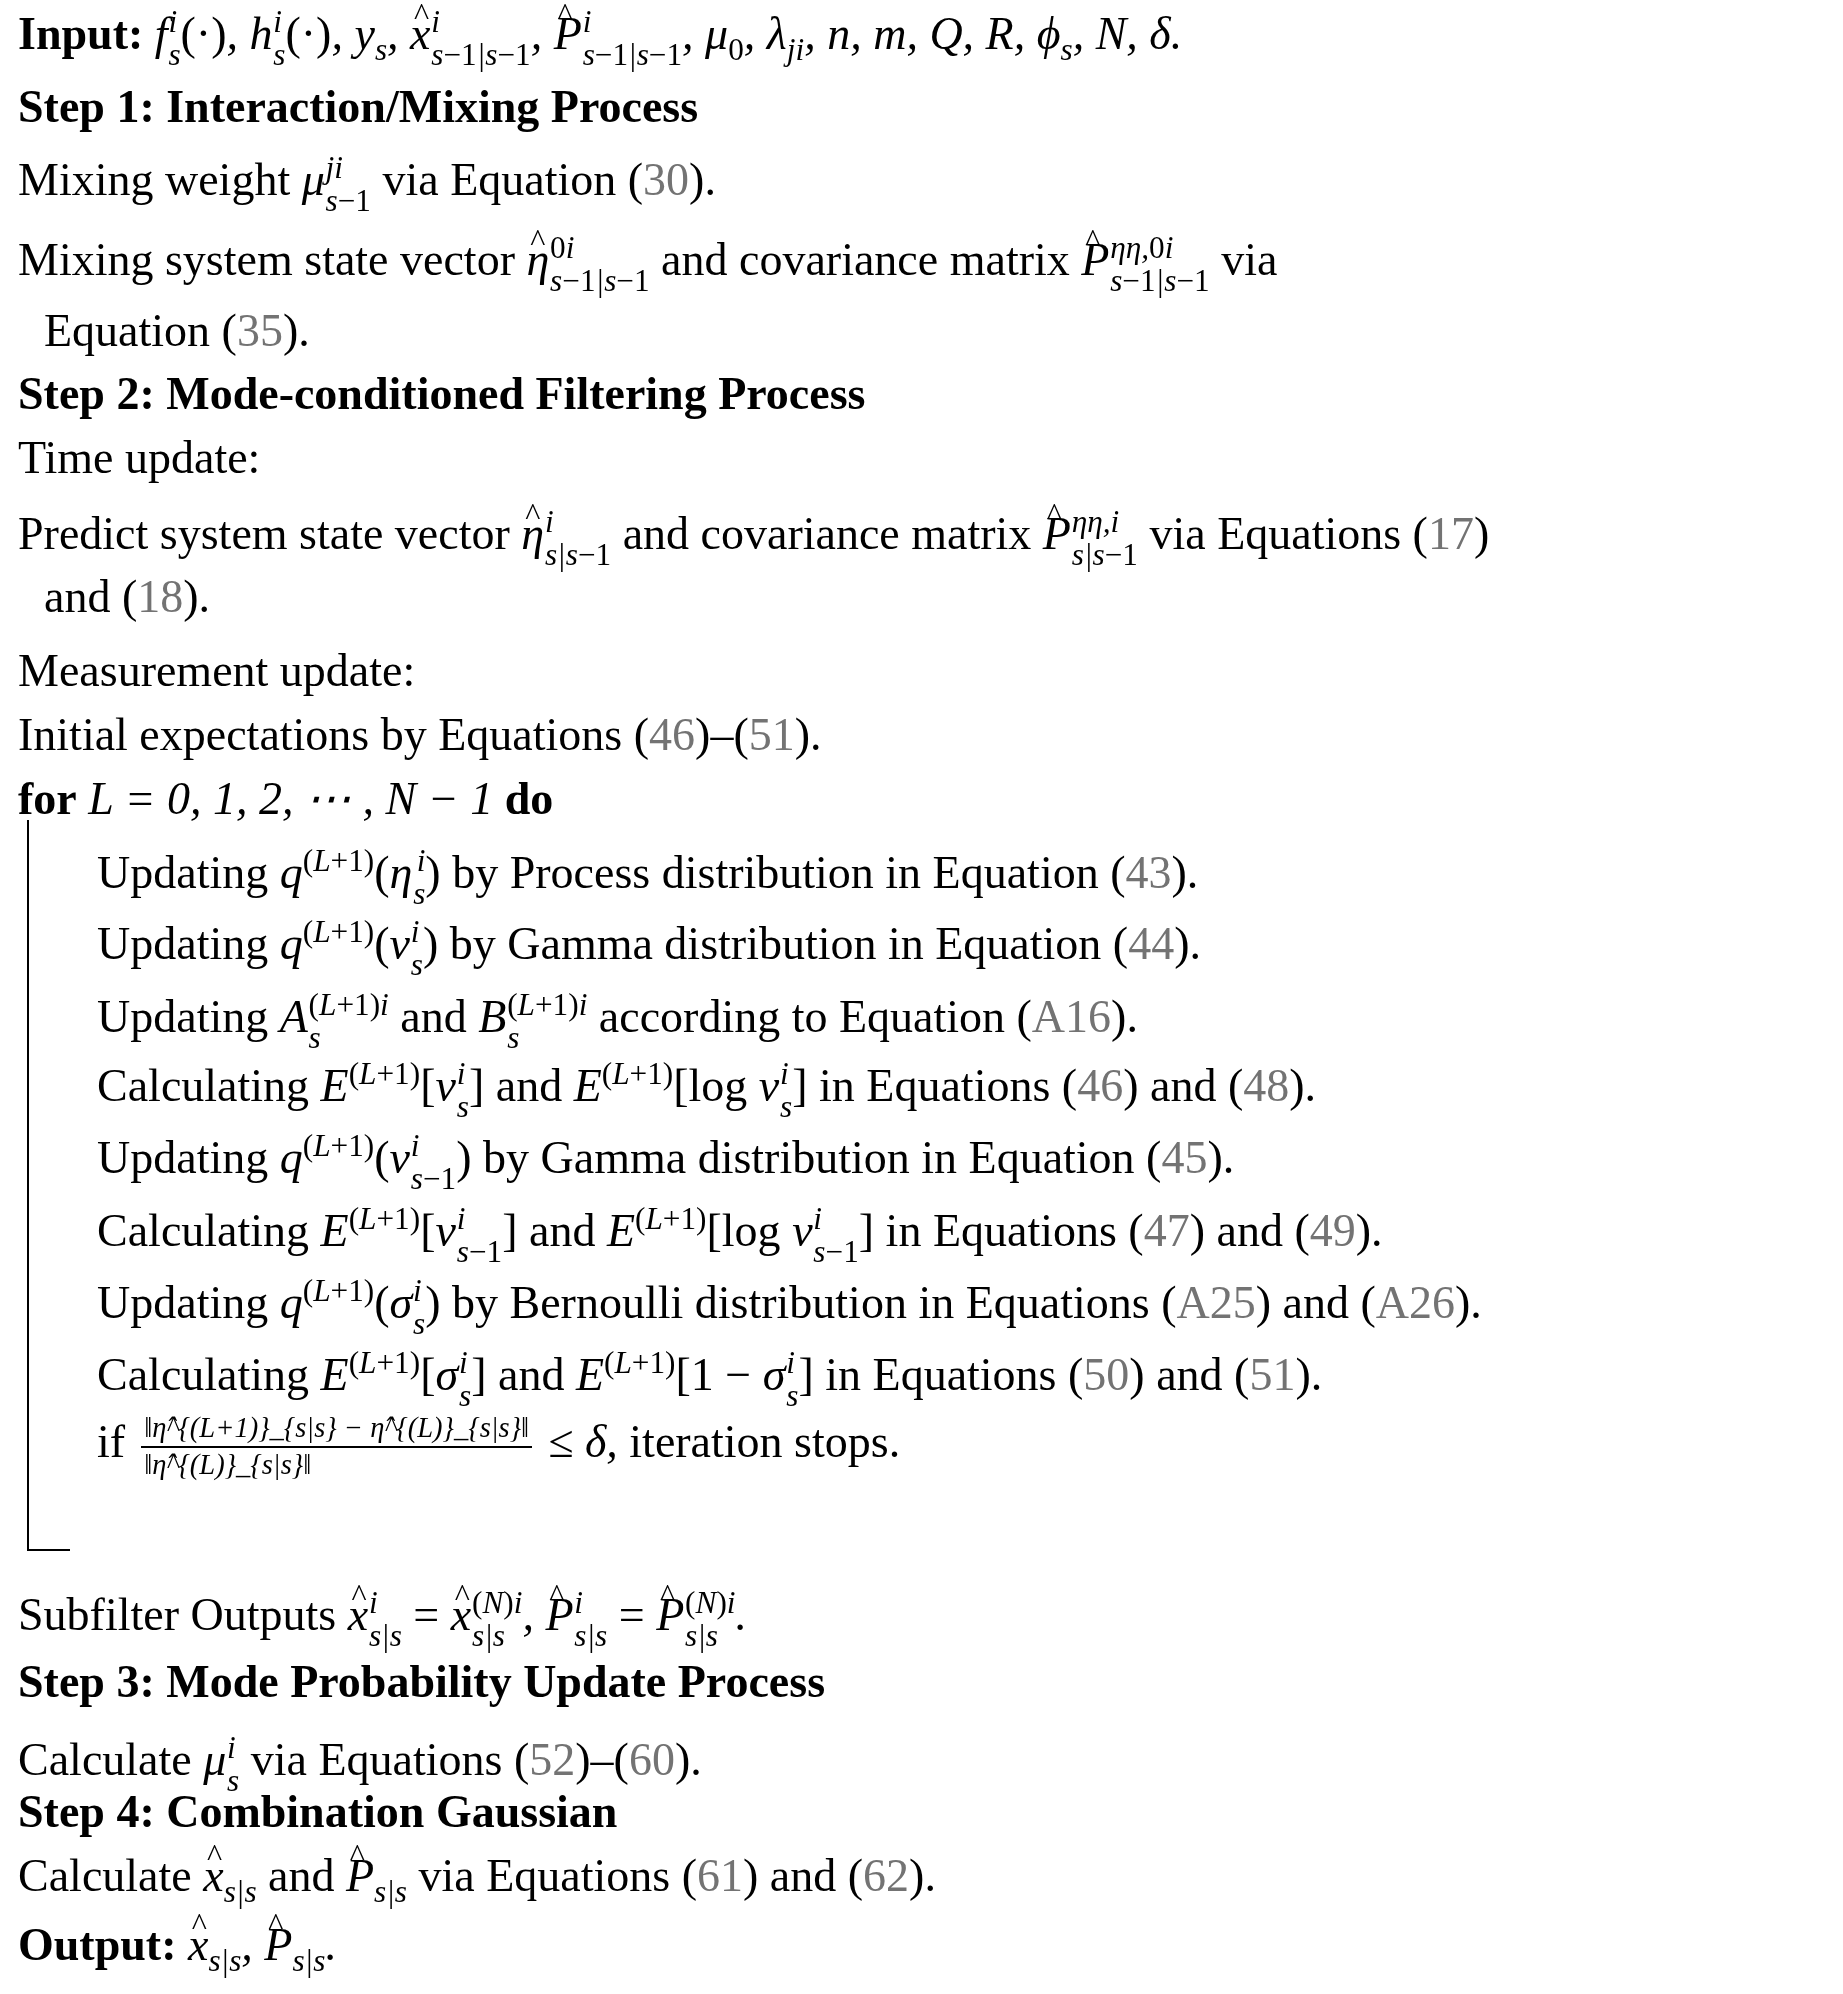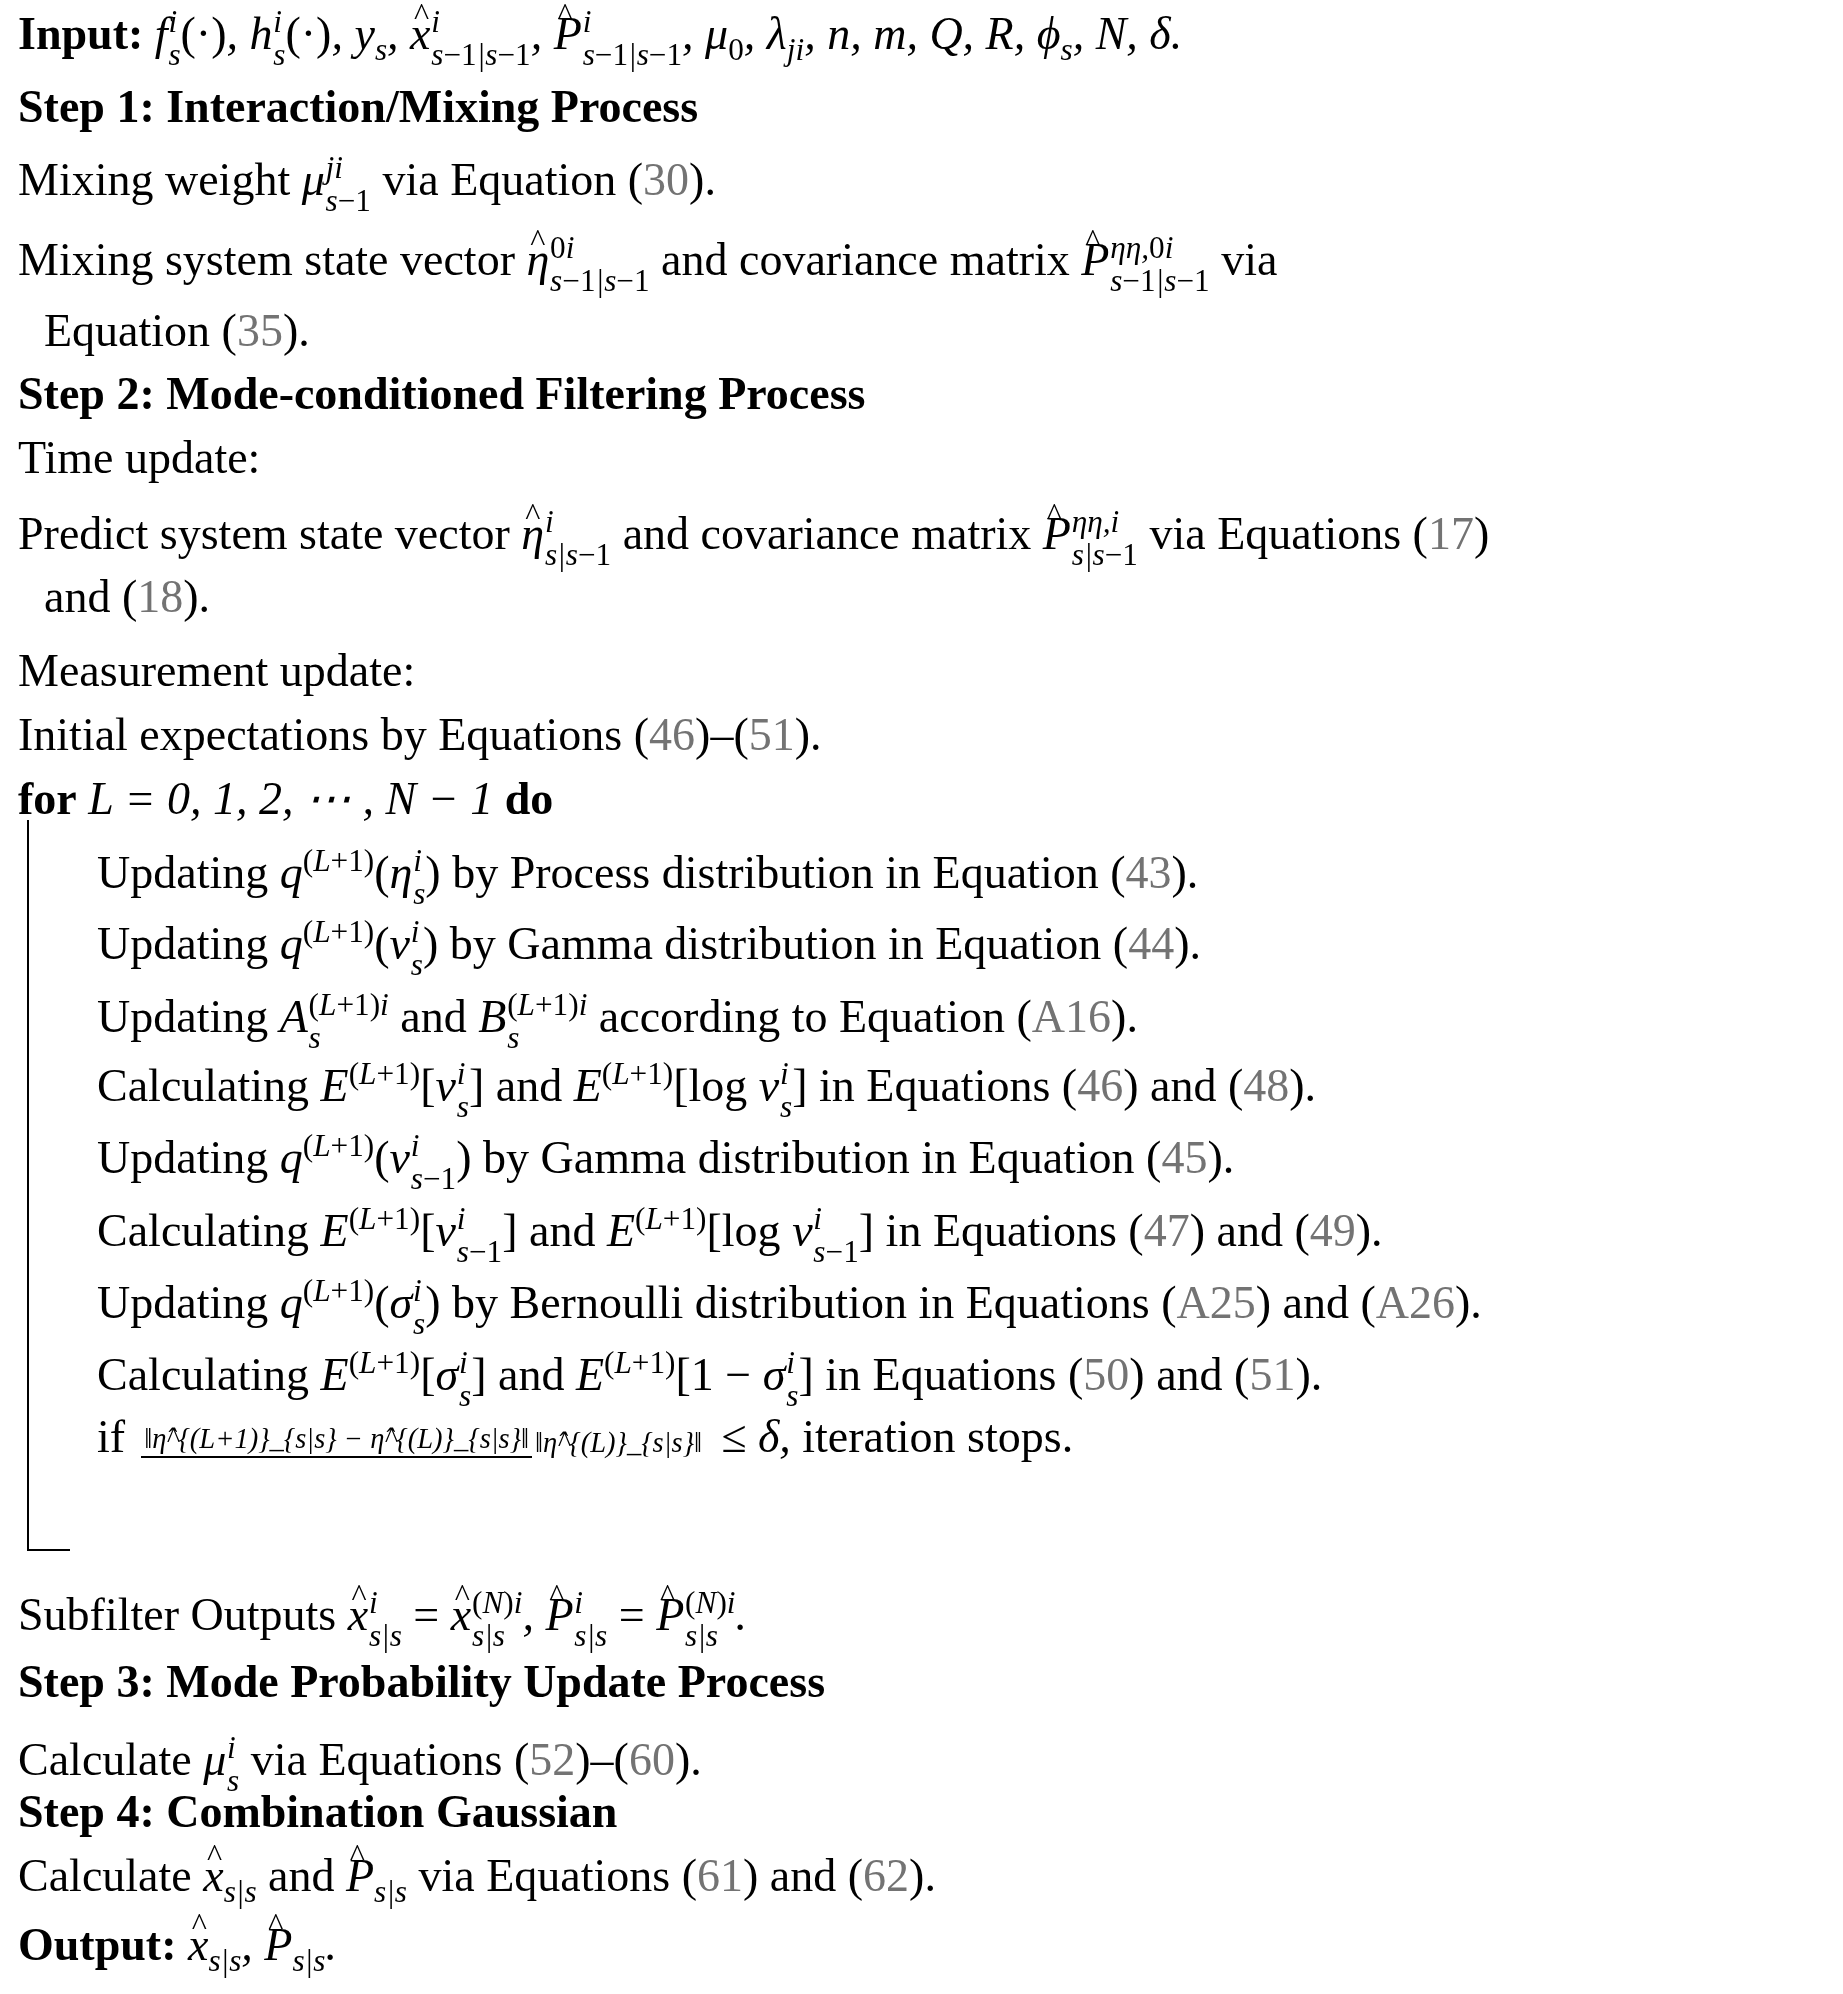--- a/index.html
+++ b/index.html
@@ -90,21 +90,21 @@
       top: 1549px;
       width: 43px;
       height: 2.3px;
       background: #000;
     }
     .inner {
       left: 79px;
     }
     .frac {
       display: inline-flex;
-      align-items: center;
+      flex-direction: column;
       vertical-align: middle;
       font-size: 0.62em;
       margin: 0 4.6px;
     }
     .frac .num {
       border-bottom: 2.3px solid #000;
       padding: 0 3px 3px 3px;
     }
     .frac .den {
       padding: 3px 3px 0 3px;
@@ -197,21 +197,21 @@
     <span class="bold">for</span>
     <span class="m">L = 0, 1, 2, ⋯ , N − 1</span>
     <span class="bold">do</span>
   </div>
 </div>
 
 <div class="loop-bar"></div>
 <div class="loop-foot"></div>
 
 <div class="algo">
-  <div class="line inner" style="top:845px;">
+  <div class="line inner" style="top:845px;text-align:right;">
     <span>Updating</span>
     <span class="m">q<sup class="up">(<i>L</i>+1)</sup><span class="up">(</span>η<span class="ss">
           <span class="t">i</span>
           <span class="b">s</span>
         </span><span class="up">)</span></span>
     <span>by Process distribution in Equation (</span><a class="link">43</a><span>).</span>
   </div>
 
   <div class="line inner" style="top:916px;">
     <span>Updating</span>

